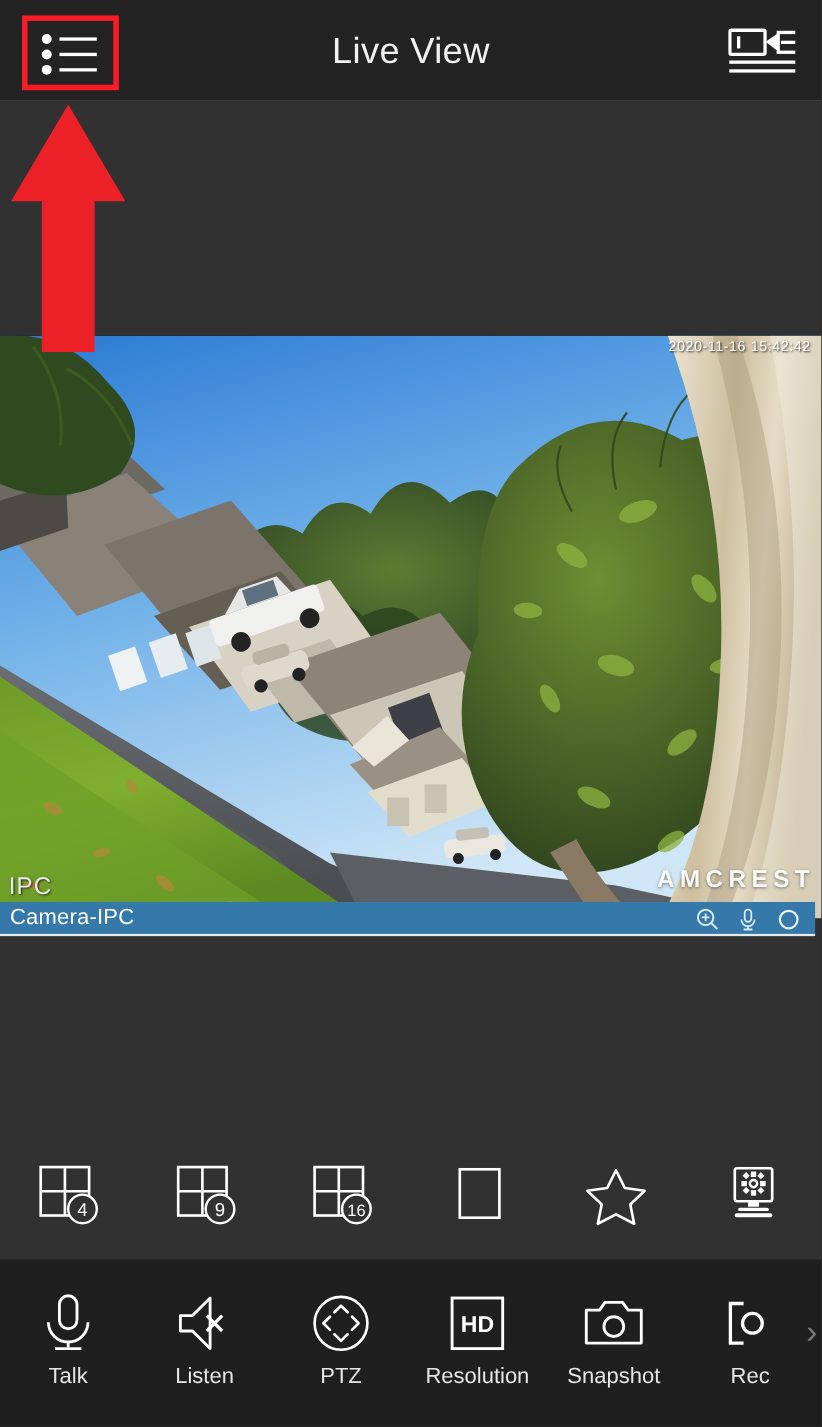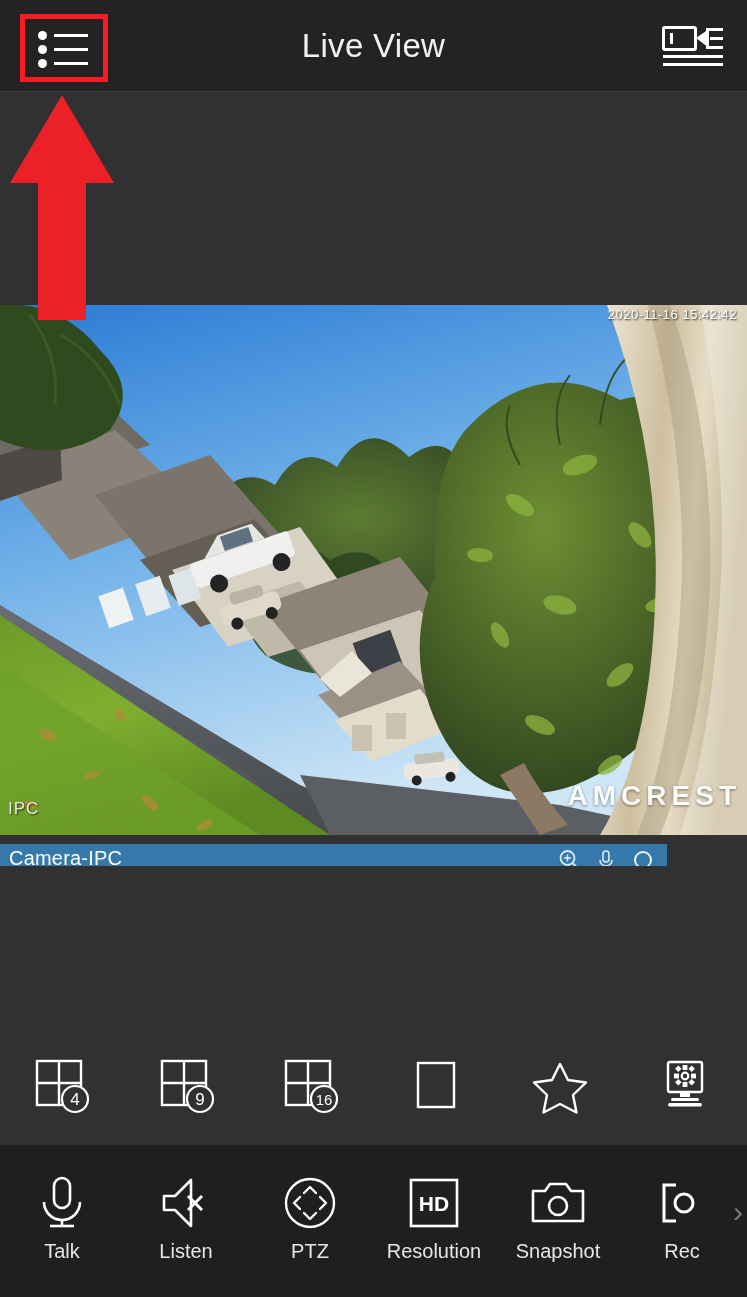--- a/index.html
+++ b/index.html
@@ -53,32 +53,32 @@
   .video{ position:absolute; inset:0; }
 
   .ovl-ts{
     position:absolute; right:10px; top:2px;
     color:#fff; font-size:13px; letter-spacing:.5px;
     text-shadow:1px 1px 2px rgba(0,0,0,.85);
     font-family:"Liberation Sans", sans-serif;
   }
   .ovl-ipc{
     position:absolute; left:8px; bottom:16px;
-    color:#e8e8e8; font-size:17px; letter-spacing:1px;
+    color:#e8e8e8; font-size:22px; letter-spacing:1px;
     text-shadow:1px 1px 2px rgba(0,0,0,.7);
   }
   .ovl-brand{
     position:absolute; right:6px; bottom:23px;
-    color:#fff; font-size:28px; font-weight:700; letter-spacing:5px;
+    color:#fff; font-size:22px; font-weight:700; letter-spacing:5px;
     opacity:.92; text-shadow:0 1px 3px rgba(0,0,0,.5);
   }
 
   
   .chan-bar{
-    position:absolute; left:0; top:844px; width:667px; height:31px;
+    position:absolute; left:0; top:820px; width:741px; height:31px;
     background:#3579ab; border-bottom:2px solid #e9e9e9;
     display:flex; align-items:center;
   }
   .chan-name{ color:#fff; font-size:20px; padding-left:9px; letter-spacing:.2px; }
   .chan-icons{ position:absolute; right:13px; top:0; height:31px; display:flex; align-items:center; gap:16px; }
 
   
   .layout-row{
     position:absolute; left:0; top:866px; width:747px; height:279px;
     background:#313131;

